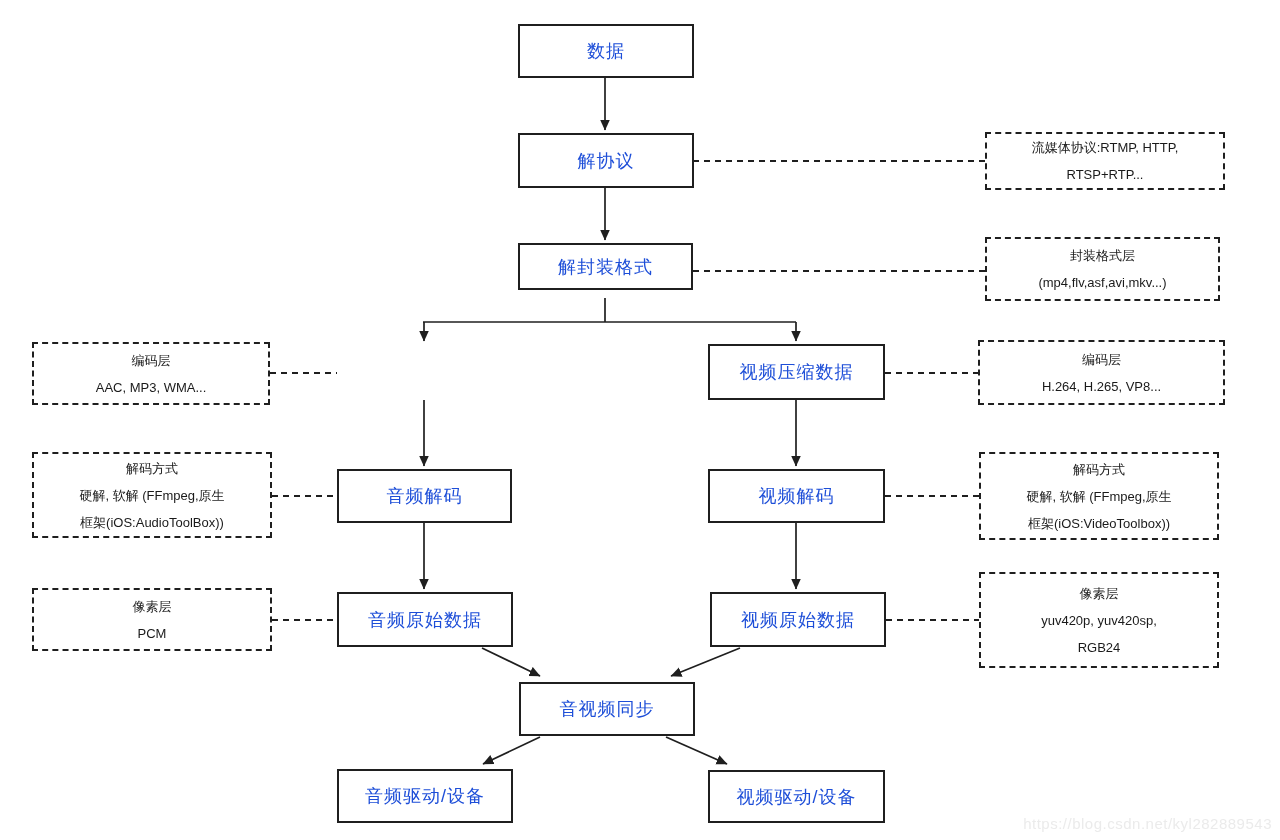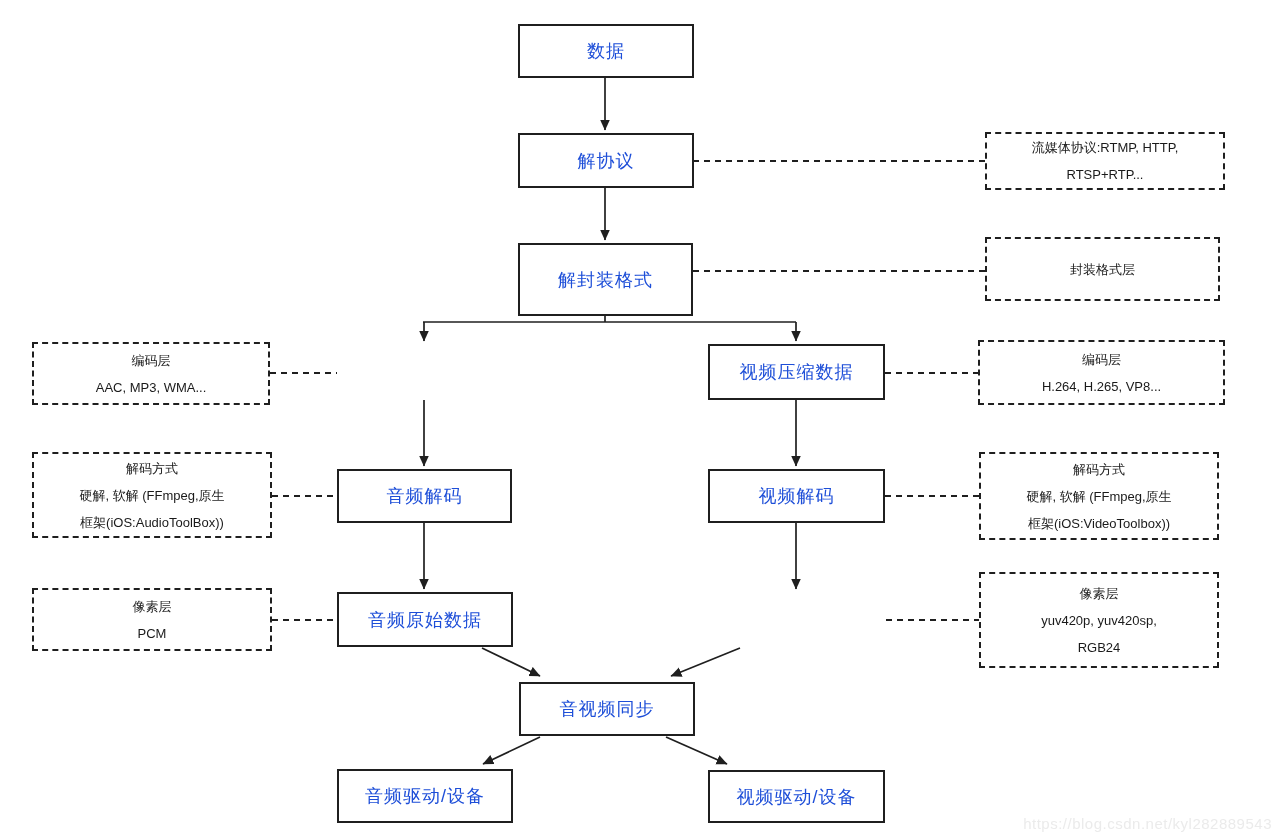--- a/index.html
+++ b/index.html
@@ -99,61 +99,65 @@
   </svg>
 
   <div class="node" style="left:518px;top:24px;width:176px;height:54px">
     <span>数据</span>
   </div>
 
   <div class="node" style="left:518px;top:133px;width:176px;height:55px">
     <span>解协议</span>
   </div>
 
-  <div class="node" style="left:518px;top:243px;width:175px;height:73px">
+  <div class="node" style="left:518px;top:243px;width:175px;height:47px">
     <span>解封装格式</span>
   </div>
 
 
   <div class="node" style="left:337px;top:469px;width:175px;height:54px">
     <span>音频解码</span>
   </div>
 
   <div class="node" style="left:708px;top:344px;width:177px;height:56px">
     <span>视频压缩数据</span>
   </div>
 
   <div class="node" style="left:708px;top:469px;width:177px;height:54px">
     <span>视频解码</span>
   </div>
 
   <div class="node" style="left:337px;top:592px;width:176px;height:55px">
     <span>音频原始数据</span>
   </div>
 
+  <div class="node" style="left:710px;top:592px;width:176px;height:55px">
+    <span>视频原始数据</span>
+  </div>
 
   <div class="node" style="left:519px;top:682px;width:176px;height:54px">
     <span>音视频同步</span>
   </div>
 
   <div class="node" style="left:337px;top:769px;width:176px;height:54px">
     <span>音频驱动/设备</span>
   </div>
 
   <div class="node" style="left:708px;top:770px;width:177px;height:53px">
     <span>视频驱动/设备</span>
   </div>
 
   <div class="note" style="left:985px;top:132px;width:240px;height:58px">
     <div class="note-line">流媒体协议:RTMP, HTTP,</div>
     <div class="note-line">RTSP+RTP...</div>
   </div>
 
   <div class="note" style="left:985px;top:237px;width:235px;height:64px">
     <div class="note-line">封装格式层</div>
+    <div class="note-line">(mp4,flv,asf,avi,mkv...)</div>
   </div>
 
   <div class="note" style="left:32px;top:342px;width:238px;height:63px">
     <div class="note-line">编码层</div>
     <div class="note-line">AAC, MP3, WMA...</div>
   </div>
 
   <div class="note" style="left:32px;top:452px;width:240px;height:86px">
     <div class="note-line">解码方式</div>
     <div class="note-line">硬解, 软解 (FFmpeg,原生</div>

